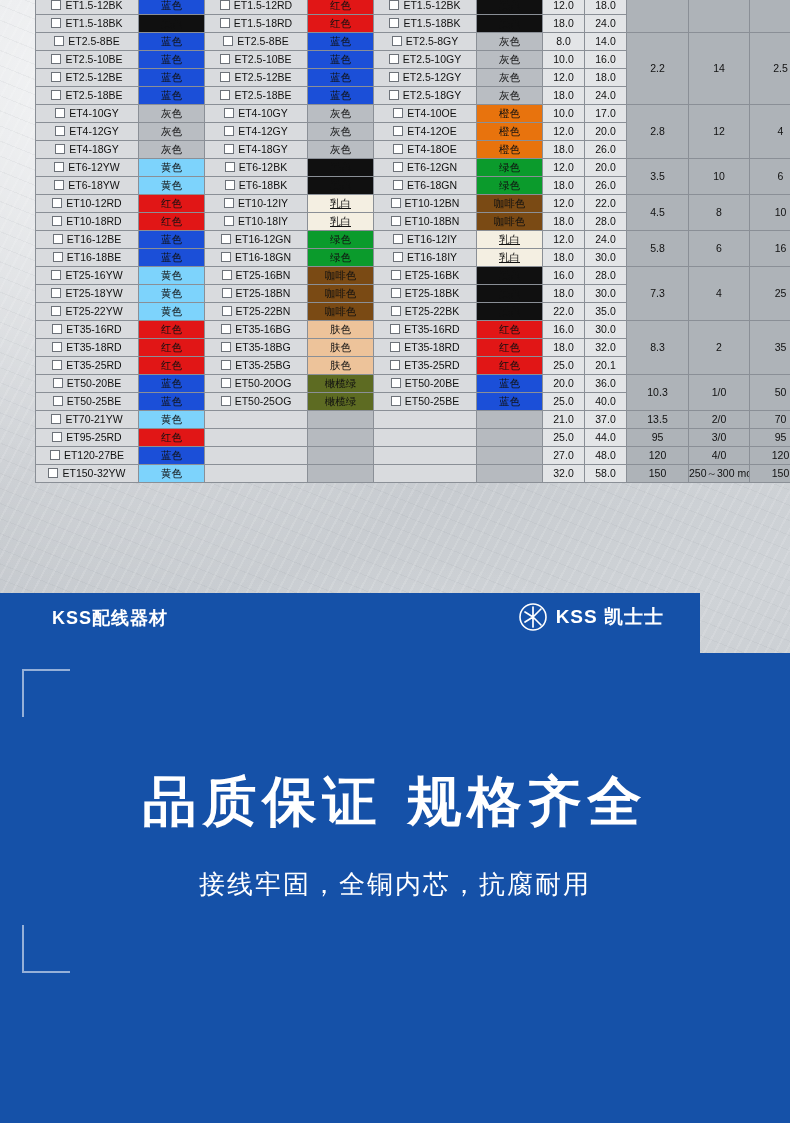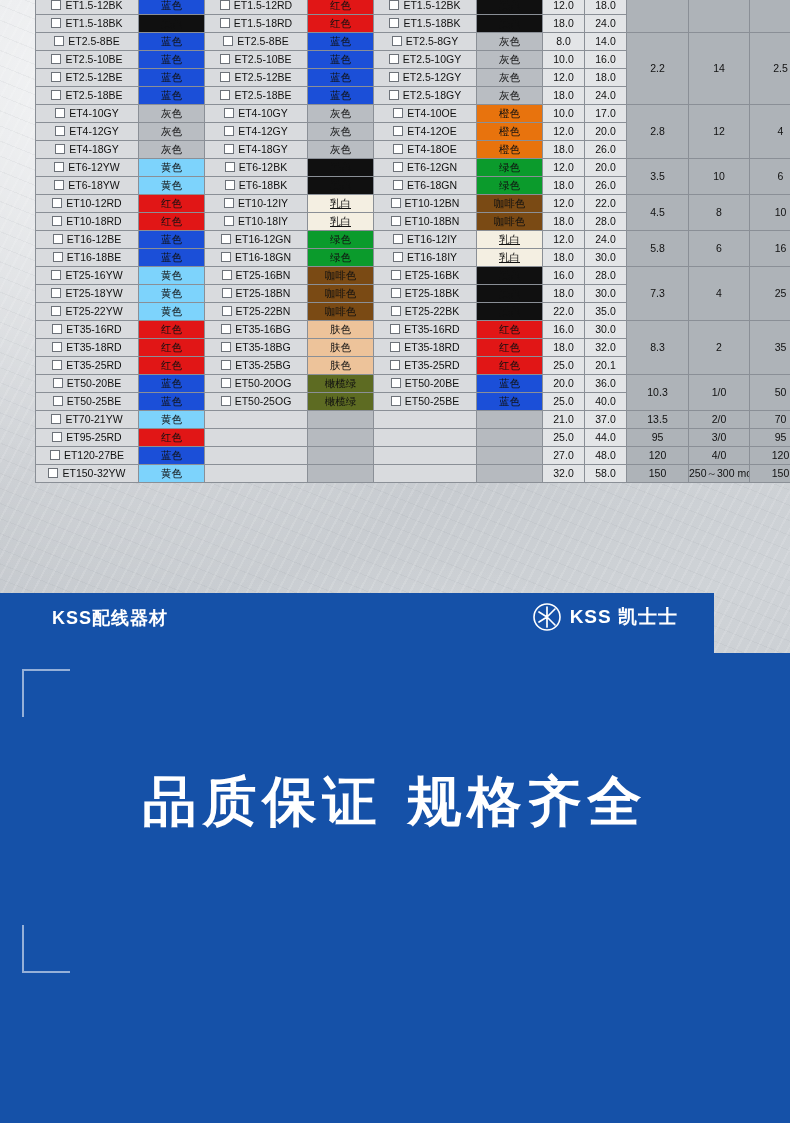--- a/index.html
+++ b/index.html
@@ -110,24 +110,25 @@
   .bg-cream  { background: #f4efe2; color: #111; text-decoration: underline; }
   .bg-brown  { background: #7a4a14; color: #fff; margin-top: 12px; }
   .bg-skin   { background: #edc39a; color: #111; }
   .bg-olive  { background: #5d6b22; color: #fff; }
 
   
   .brandbar {
     position: absolute;
     left: 0;
     top: 593px;
-    width: 714px;
+    width: 660px;
     height: 60px;
     background: #1551a8;
     color: #fff;
+    padding-left: 40px;
   }
   .brandbar .left {
     position: absolute;
     left: 52px;
     top: 13px;
     font-size: 18px;
     letter-spacing: 1px;
     font-weight: bold;
   }
   .brandbar .right {
@@ -529,15 +530,16 @@
         </svg>
       </span>
       <span class="txt">KSS 凯士士</span>
     </div>
   </div>
 
   <div class="hero">
     <div class="corner-tl"></div>
     <div class="corner-bl"></div>
     <h1>品质保证 规格齐全</h1>
+    <div class="sub">接线牢固，全铜内芯，抗腐耐用</div>
   </div>
 
 </div>
 
 </body></html>

